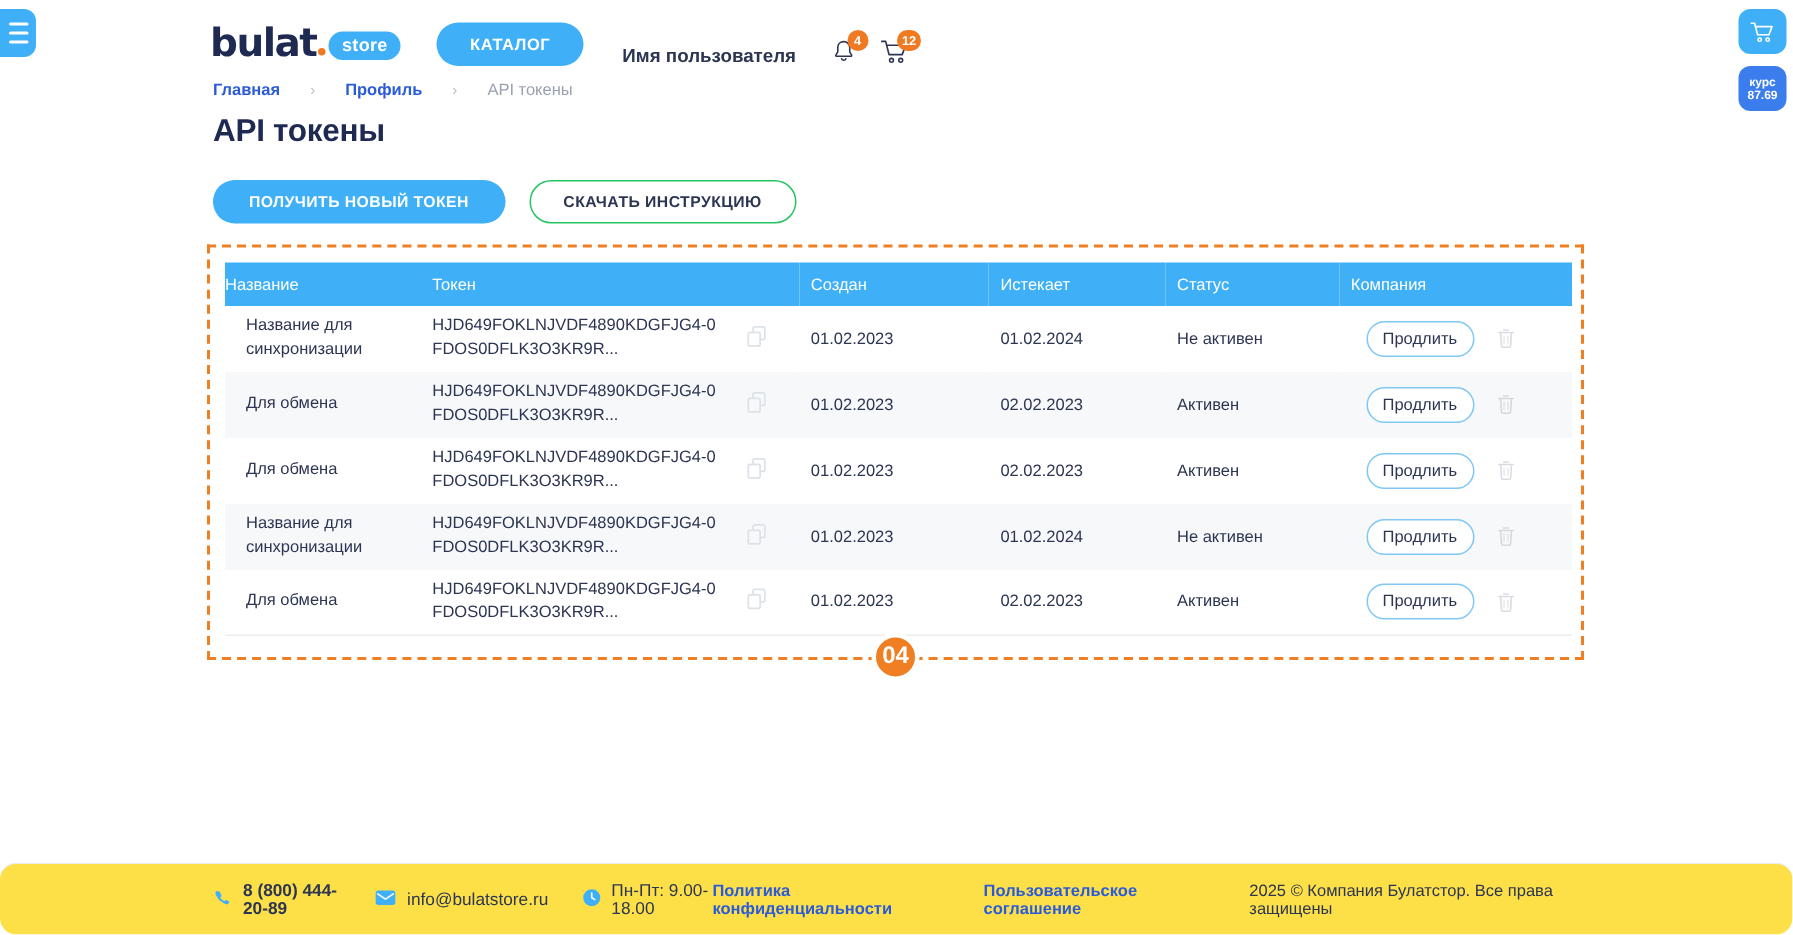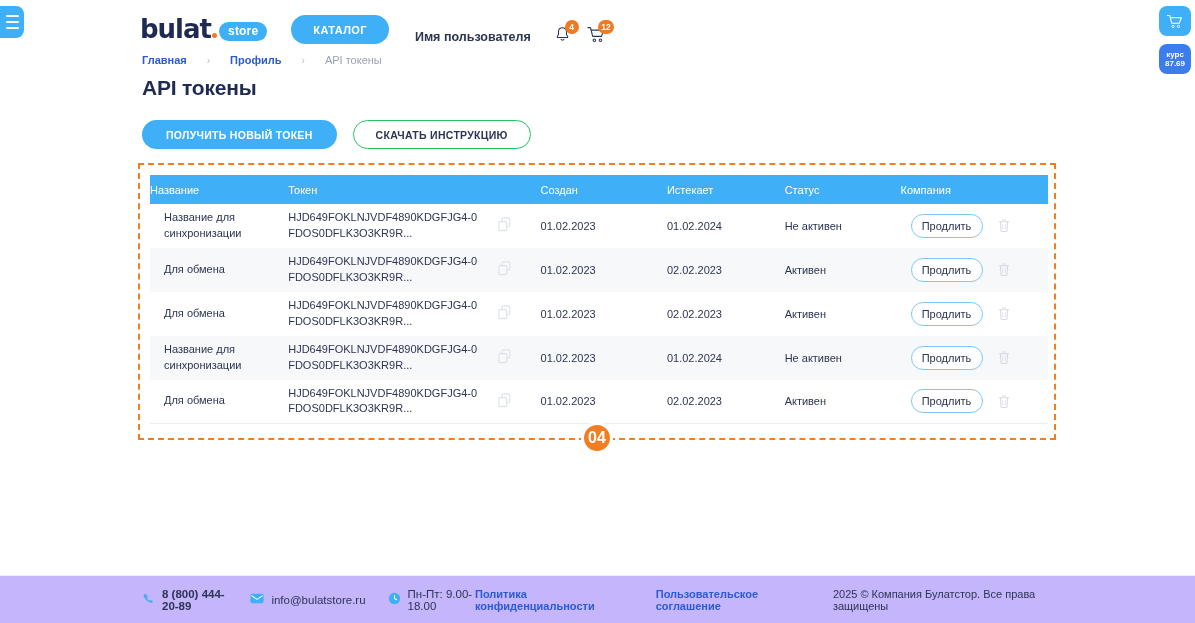--- a/index.html
+++ b/index.html
@@ -324,21 +324,22 @@
   
   .footer {
     position: absolute;
     left: 0; right: 0; bottom: 0;
     height: 48px;
     border-top: 1px solid #ebedf1;
     display: flex;
     align-items: center;
     padding-left: 142px;
     padding-right: 140px;
-    background: #c4b5fd;
+    background: #fde047;
+    border-radius: 11px;
   }
   .f-left { display: flex; align-items: center; gap: 22px; }
   .f-item { display: flex; align-items: center; gap: 7px; font-size: 11.5px; color: #2c3552; }
   .f-item.bold { font-weight: bold; }
   .f-right { margin-left: auto; display: flex; align-items: center; gap: 32px; }
   .f-link { font-size: 11px; color: #2b5bd7; font-weight: bold; text-decoration: none; cursor: pointer; }
   .f-copy { font-size: 11px; color: #2c3552; }
 </style>
 </head>
 <body>

